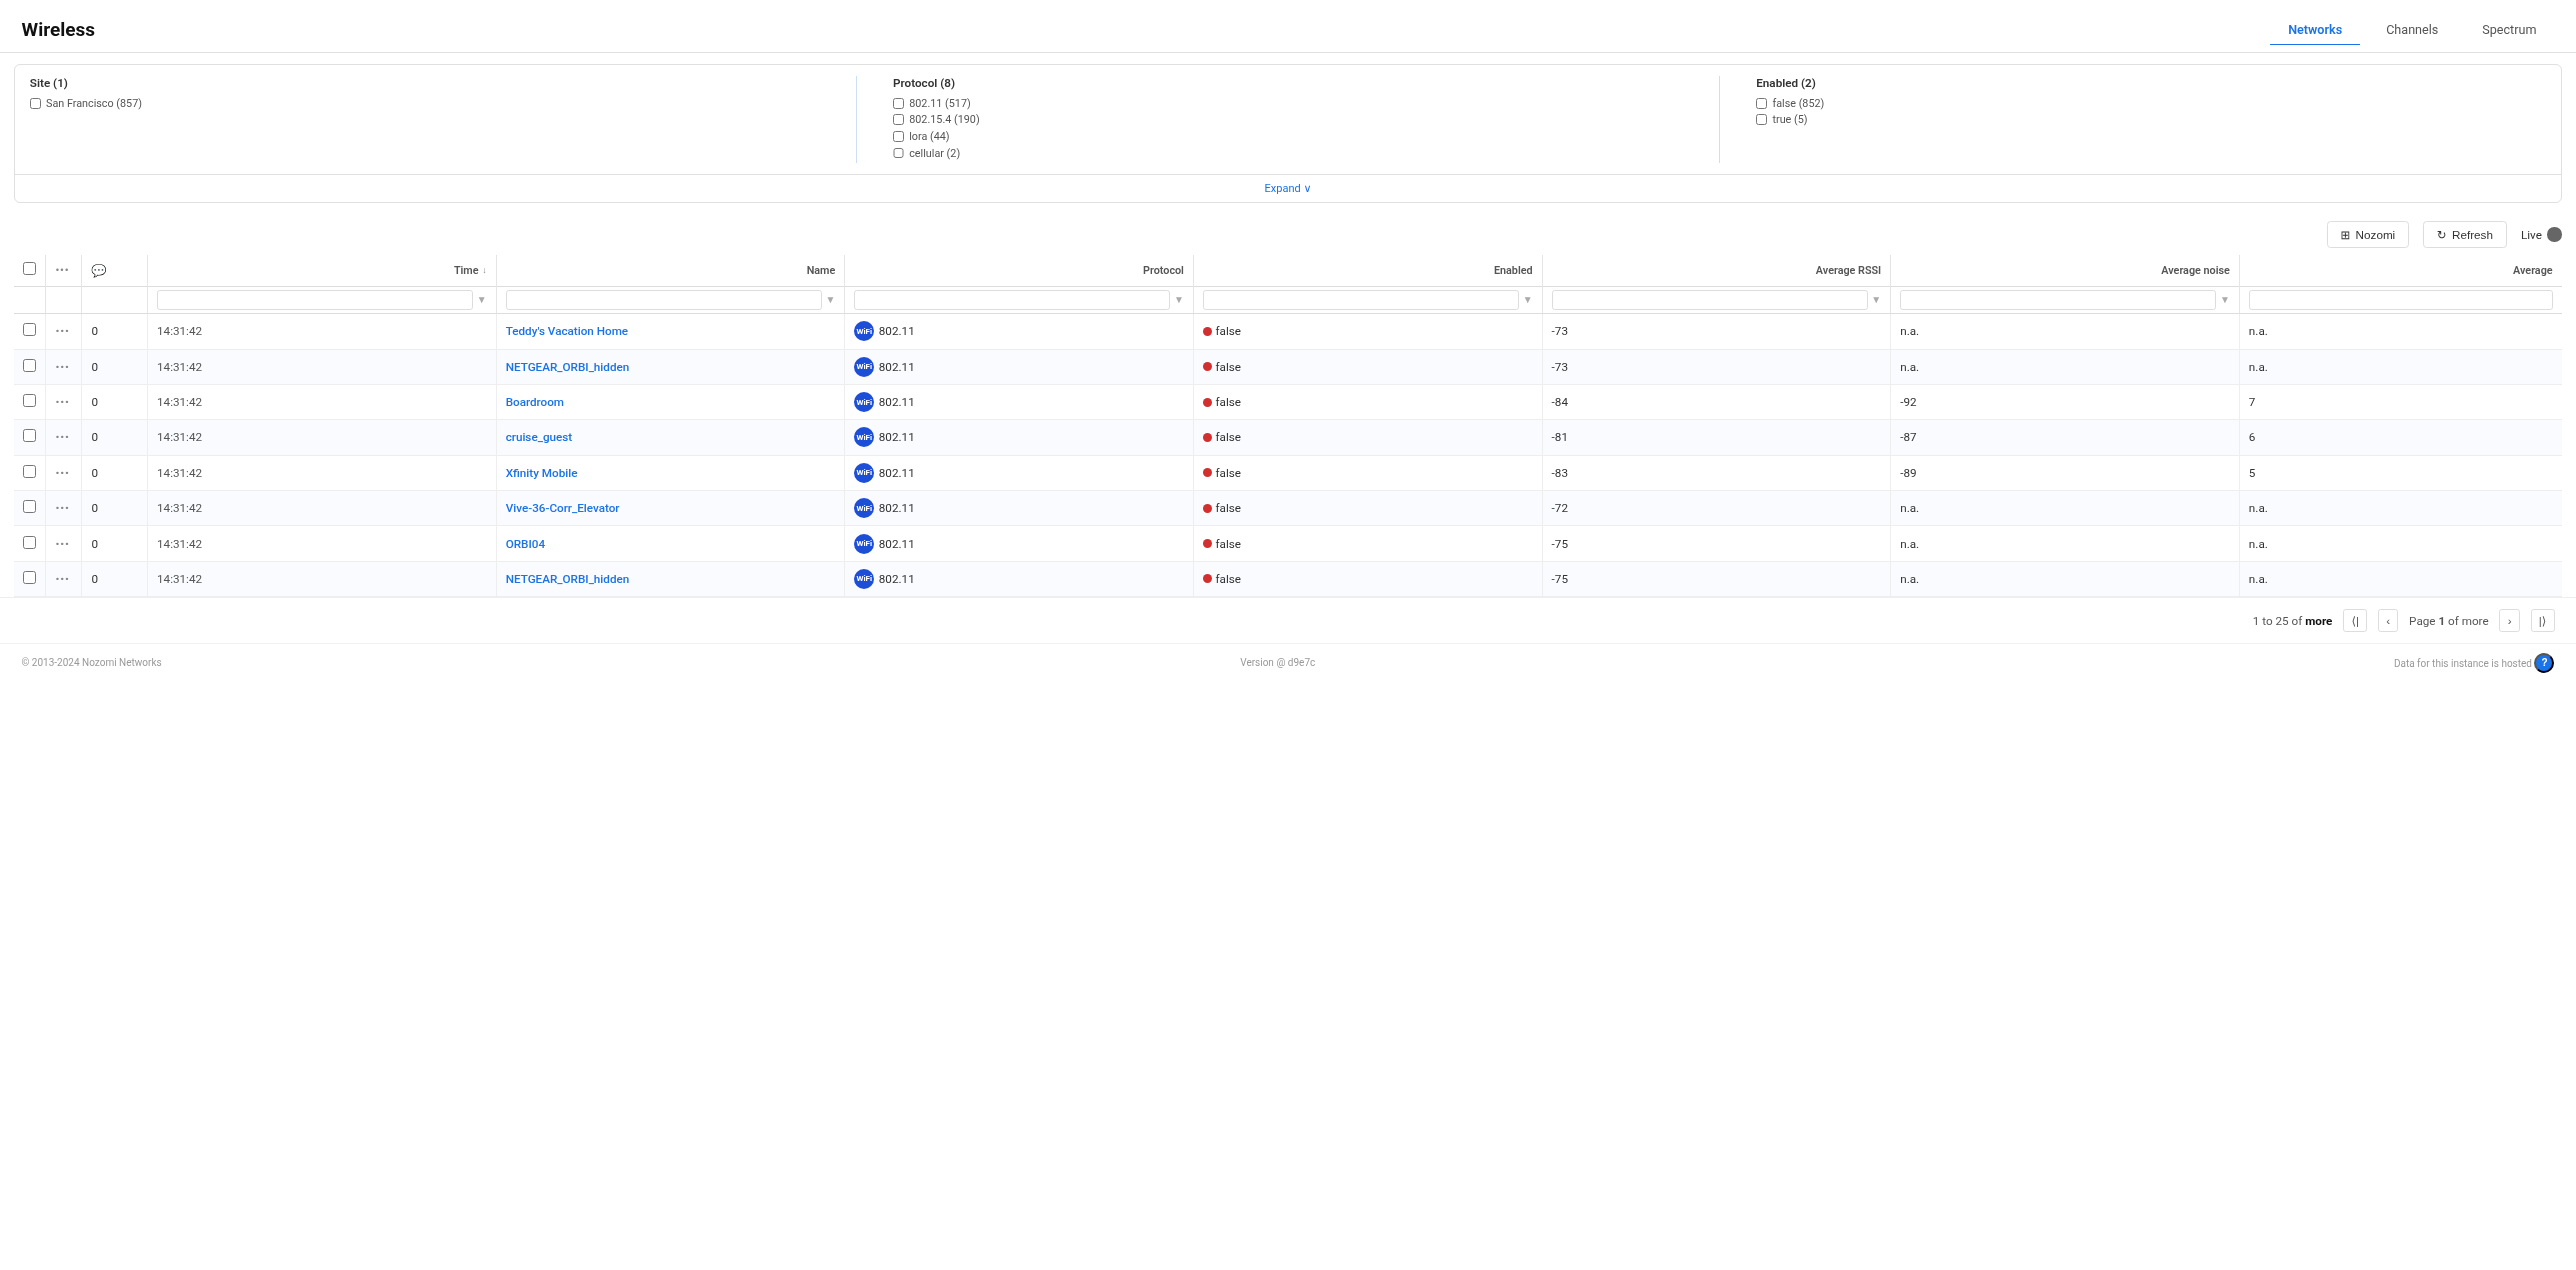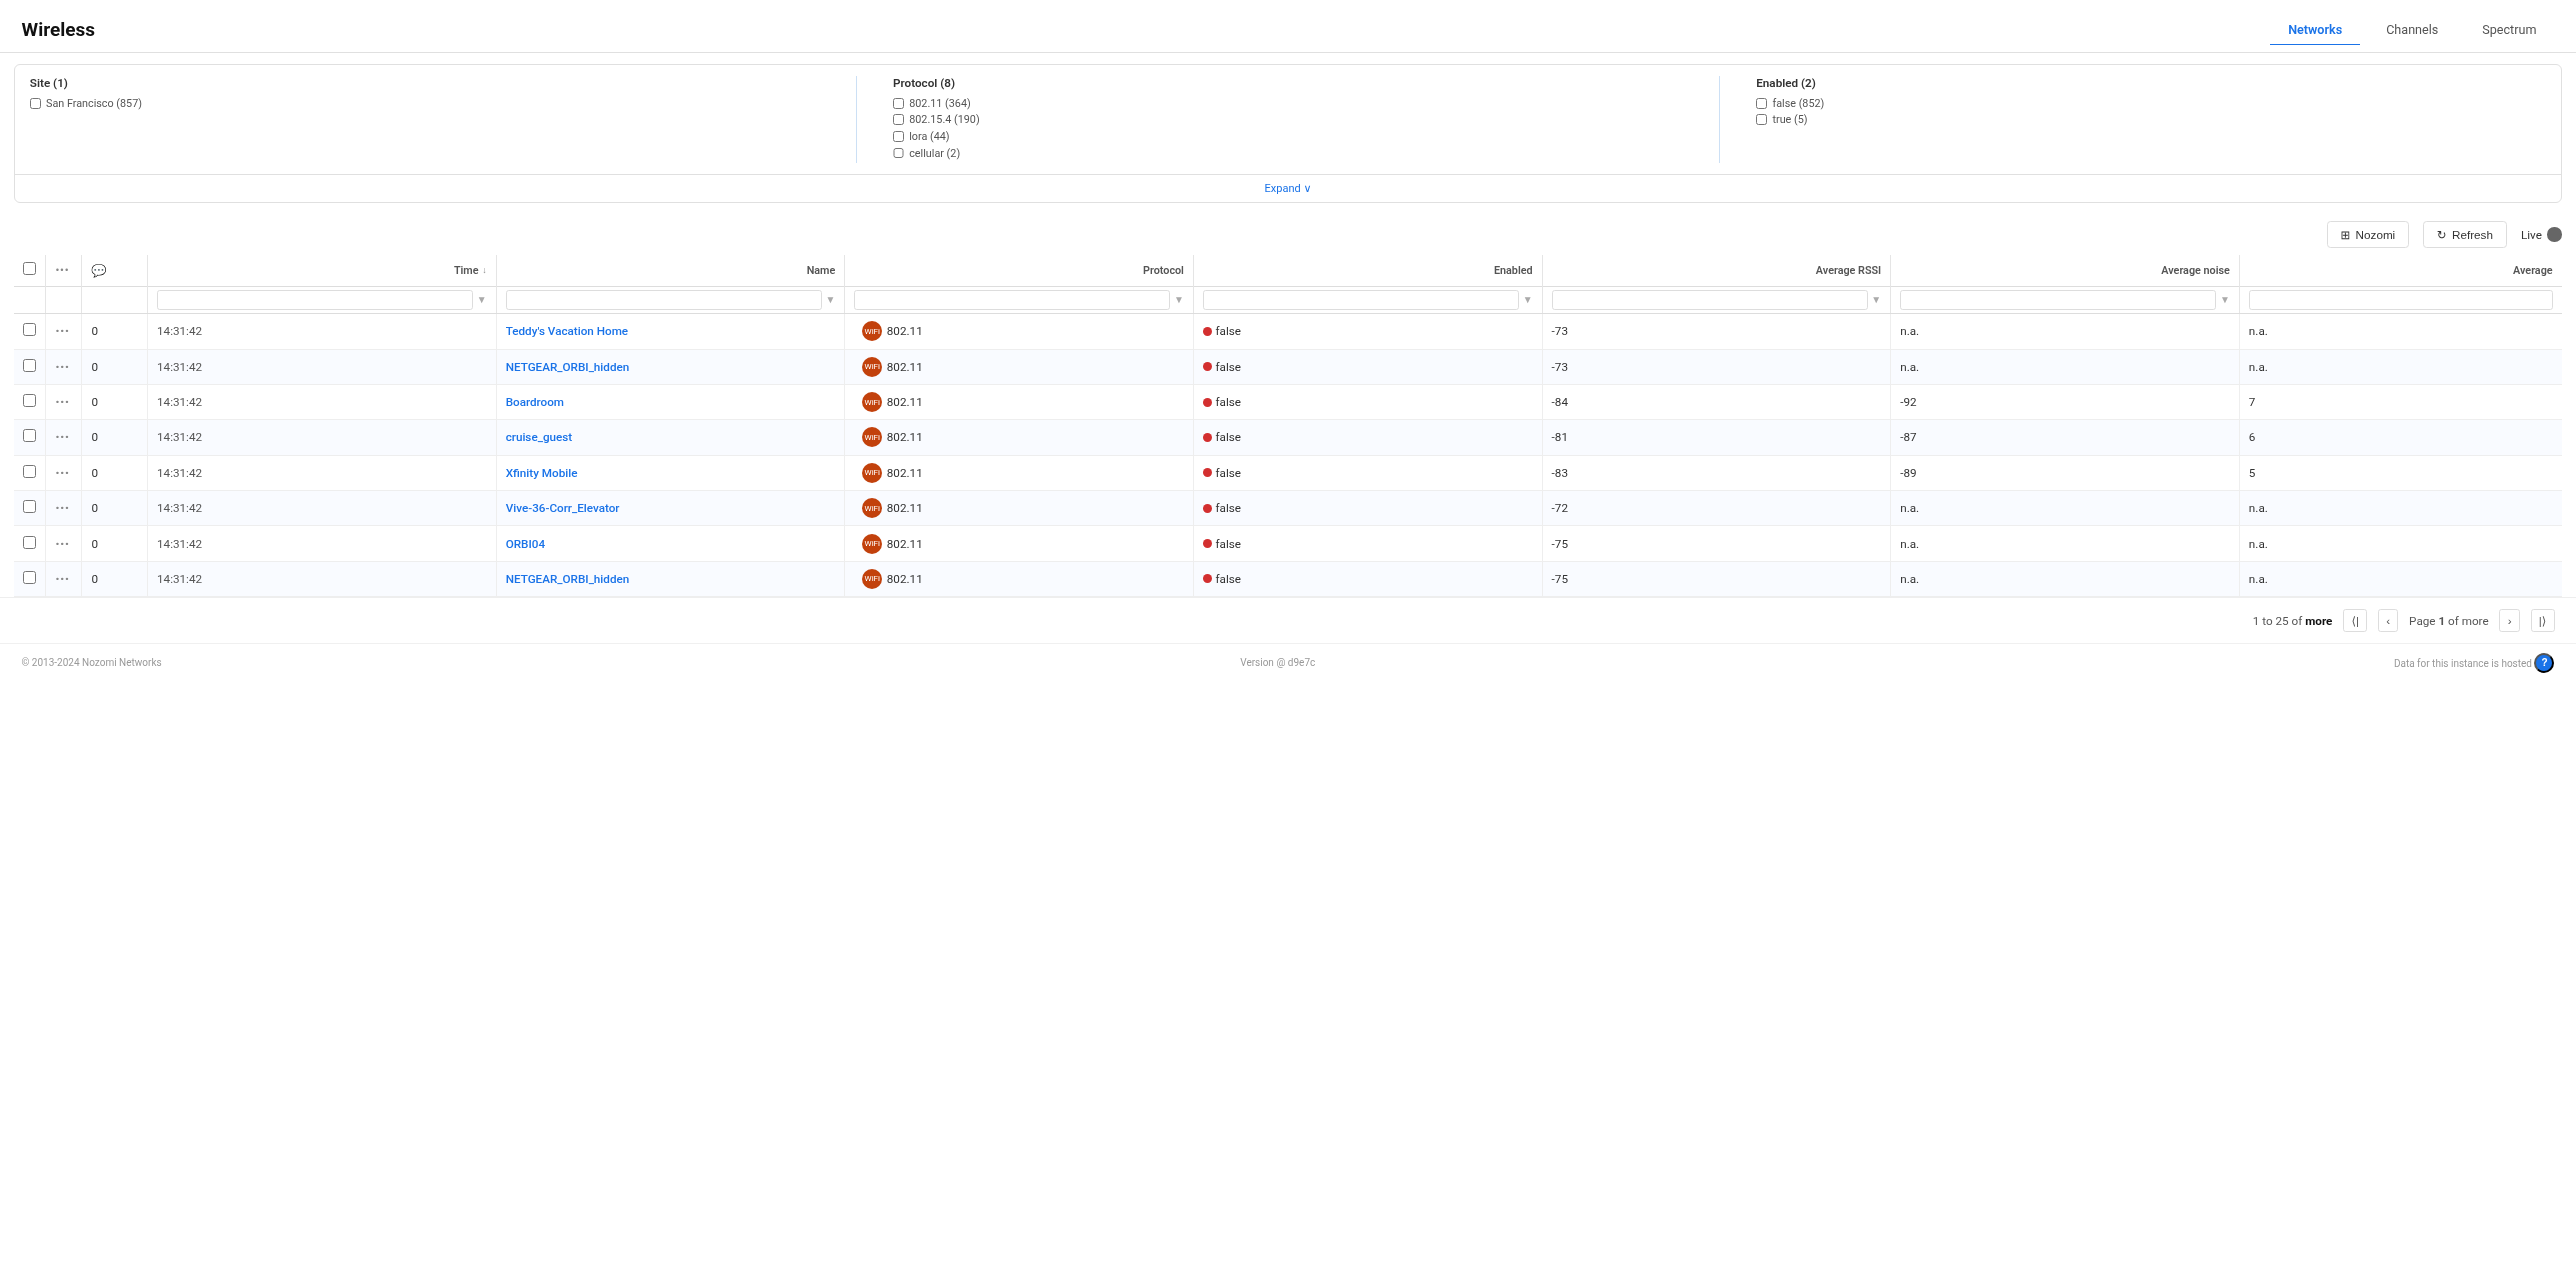--- a/index.html
+++ b/index.html
@@ -39,21 +39,21 @@
     tbody tr:nth-child(even) { background: #f9fbff; }
     td { padding: 7.2px 9px; vertical-align: middle; white-space: nowrap; border-right: 0.9px solid #eee; }
     td:last-child { border-right: none; }
 
     .checkbox-cell { width: 27px; }
     .dots-cell { width: 36px; color: #888; letter-spacing: 0.9px; cursor: pointer; }
     .time-cell { color: #555; }
     .name-link { color: #1a73e8; text-decoration: none; font-weight: 500; }
 
     .protocol-badge { display: inline-flex; align-items: center; gap: 4.5px; }
-    .wifi-icon { display: inline-flex; align-items: center; justify-content: center; width: 20px; height: 20px; border-radius: 50%; background: #c2410c; color: #fff; font-size: 8px; font-weight: 400; margin-left: 8px; }
+    .wifi-icon { display: inline-flex; align-items: center; justify-content: center; width: 20px; height: 20px; border-radius: 50%; background: #1d4ed8; color: #fff; font-size: 8px; font-weight: 700; }
 
     .status-dot { width: 9px; height: 9px; border-radius: 50%; display: inline-block; margin-right: 3.6px; }
     .status-false { background: #d32f2f; }
     .enabled-cell { display: flex; align-items: center; }
 
     .sort-icon { font-size: 9px; color: #888; }
 
     .pagination { display: flex; justify-content: flex-end; align-items: center; padding: 10.8px 21.5px; gap: 10.8px; font-size: 11.7px; color: #555; border-top: 0.9px solid #eee; }
     .page-info { font-size: 11.7px; }
     .page-info strong { color: #111; }
@@ -84,21 +84,21 @@
       <label class="filter-item">
         <input type="checkbox" style="">
         <span>San Francisco (857)</span>
       </label>
     </div>
     <div class="filter-divider"></div>
     <div class="filter-group">
       <div class="filter-group-title">Protocol (8)</div>
       <label class="filter-item">
         <input type="checkbox" style="">
-        <span>802.11 (364)</span>
+        <span>802.11 (517)</span>
       </label>
       <label class="filter-item">
         <input type="checkbox" style="">
         <span>802.15.4 (190)</span>
       </label>
       <label class="filter-item">
         <input type="checkbox" style="">
         <span>lora (44)</span>
       </label>
       <label class="filter-item">

